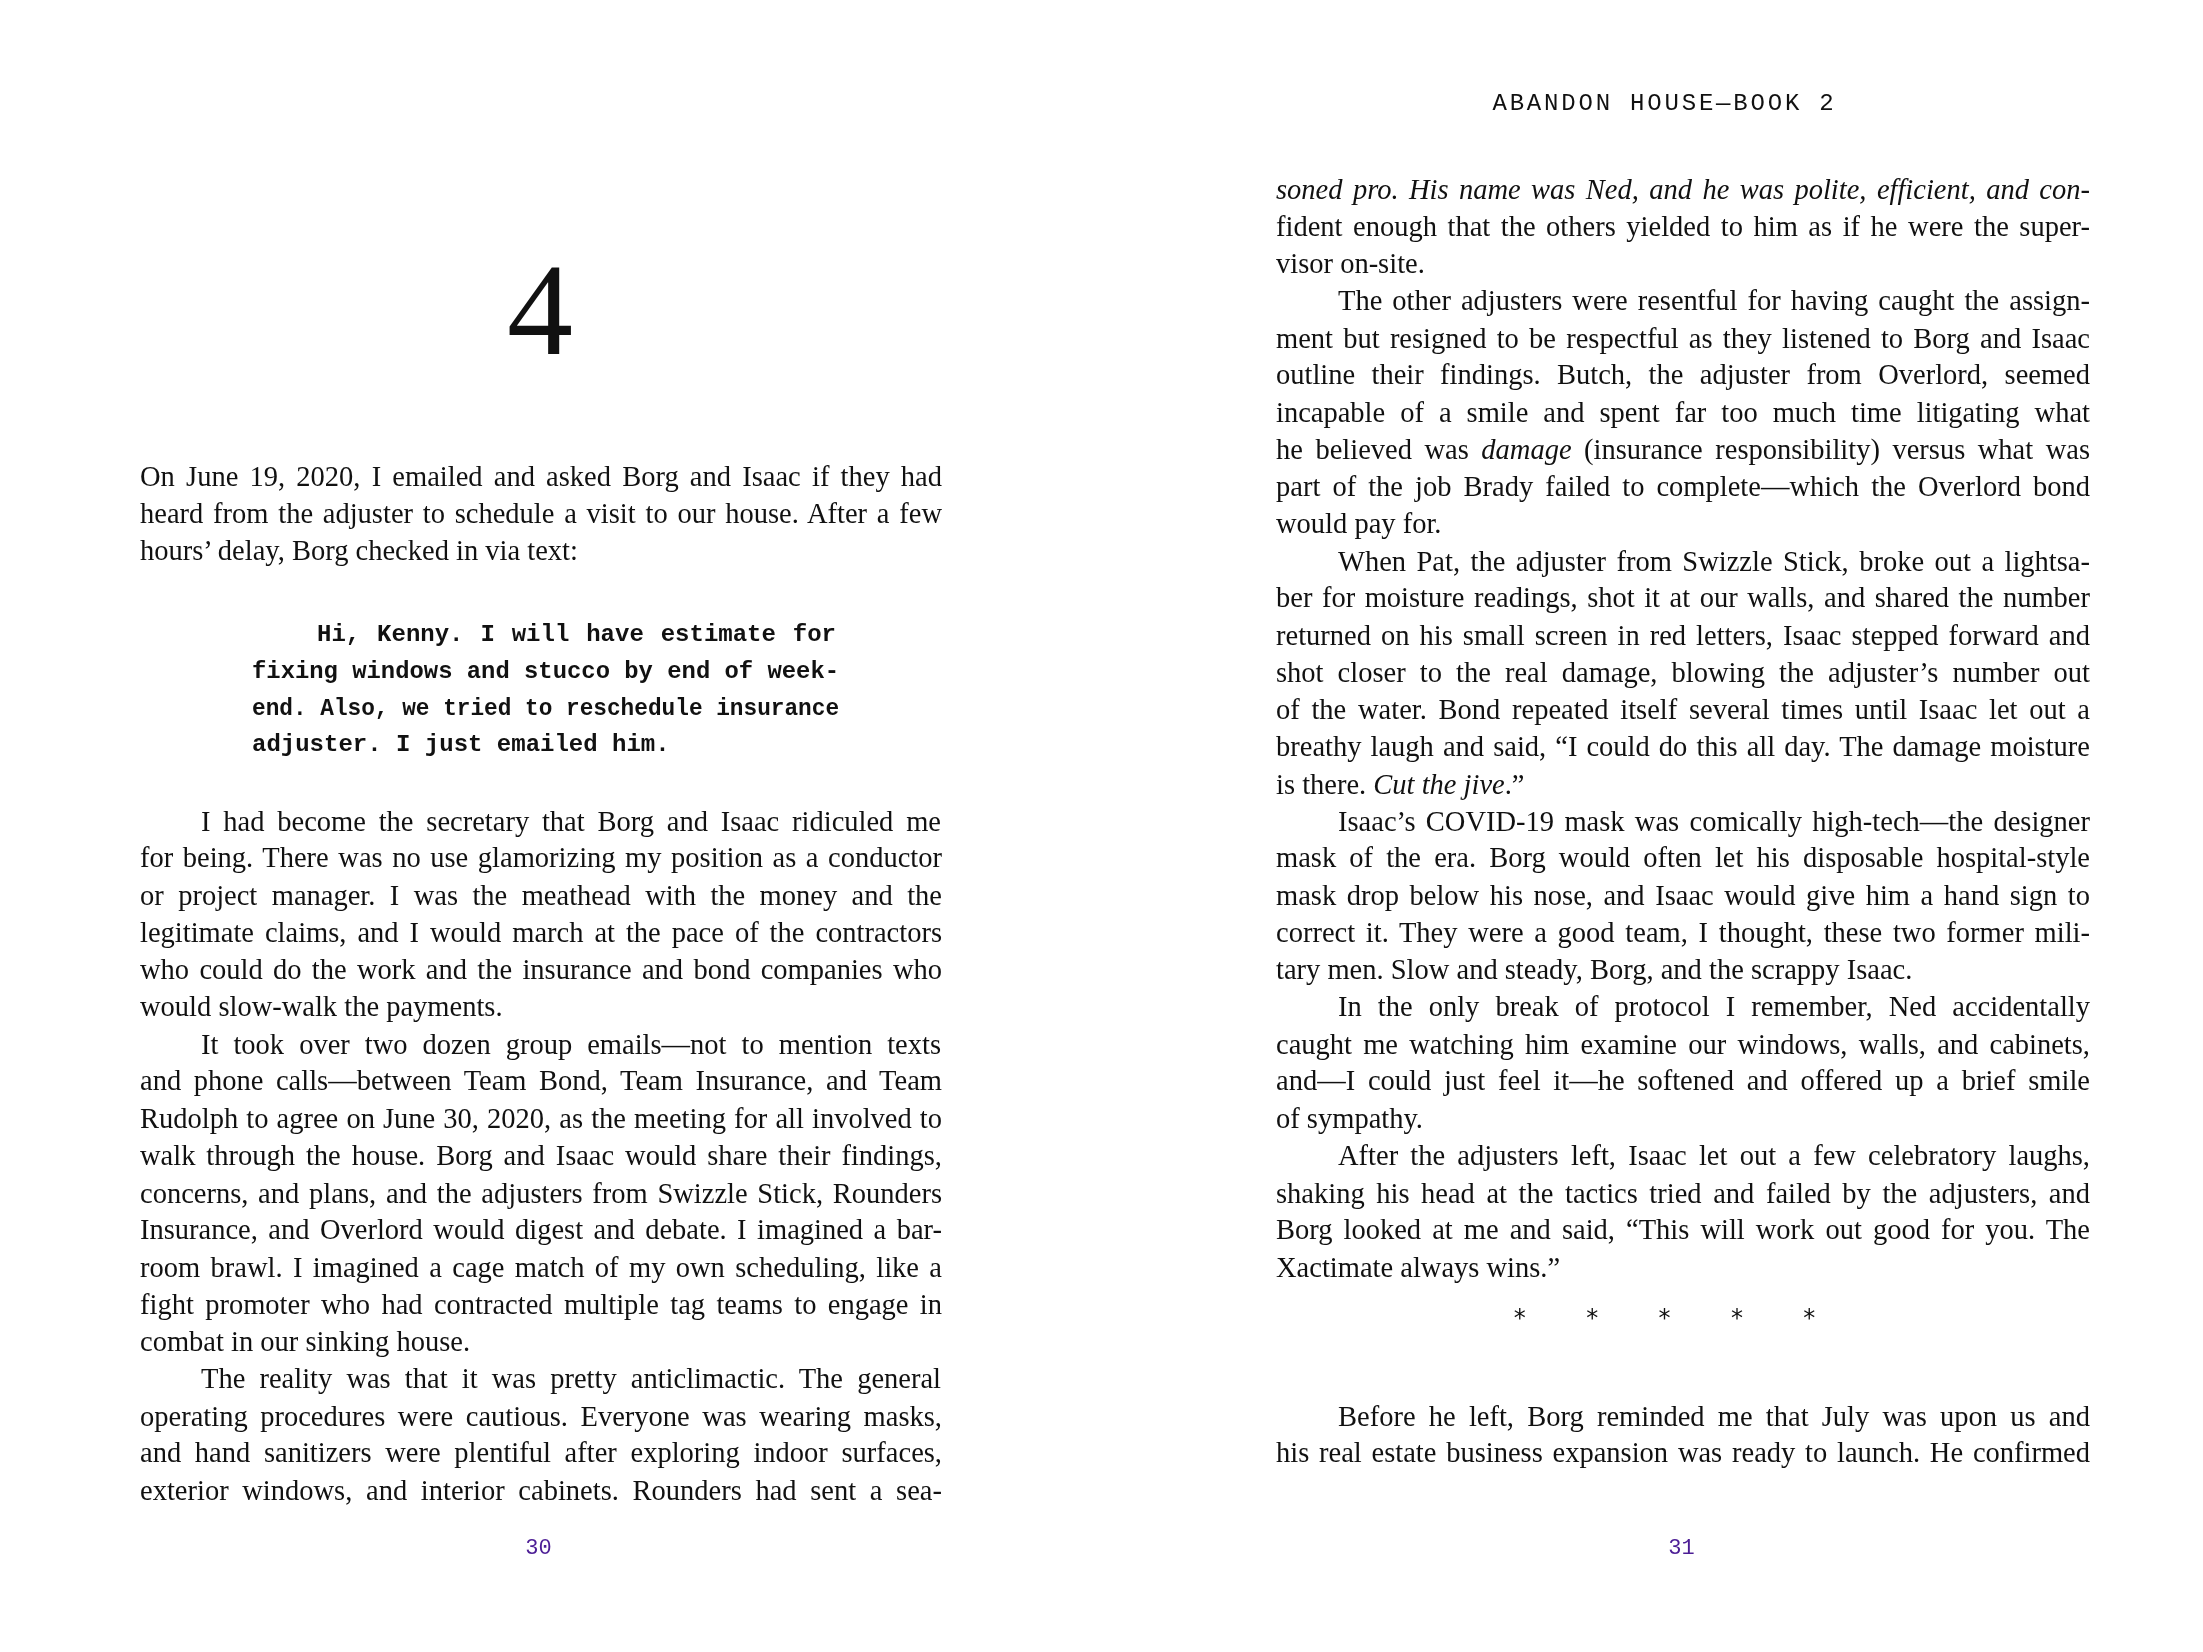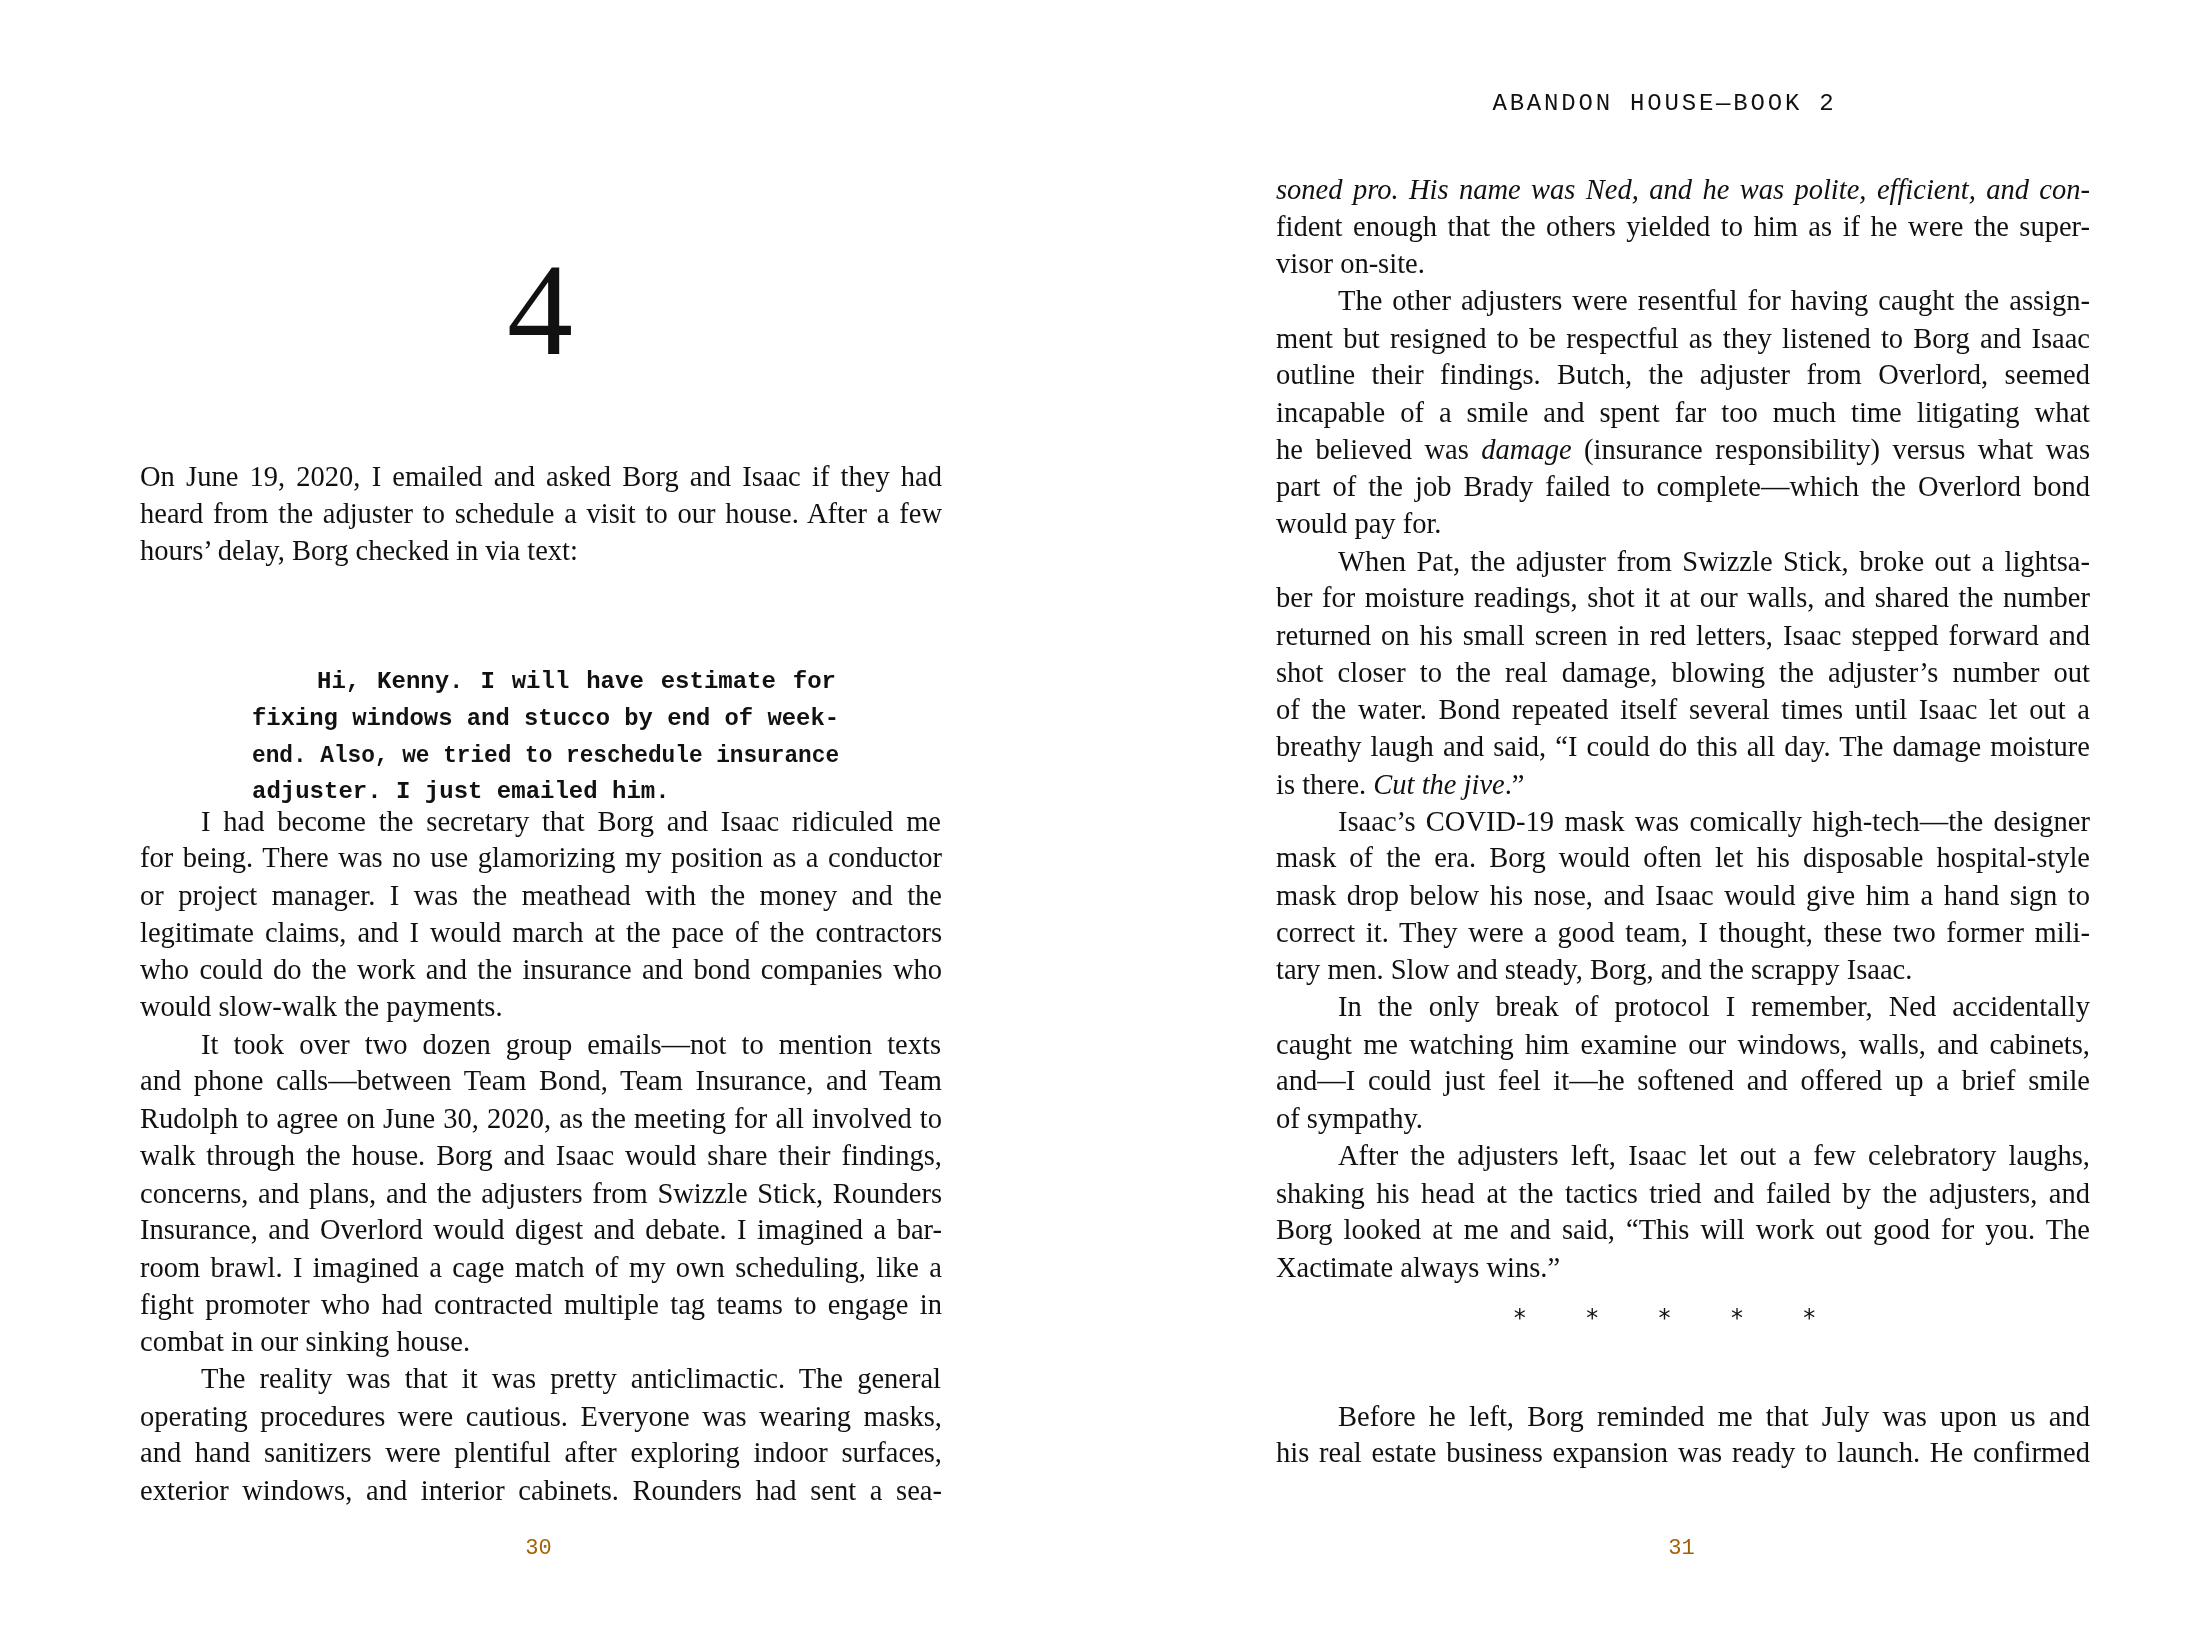--- a/index.html
+++ b/index.html
@@ -92,21 +92,20 @@
     position: absolute;
     font-family: "Liberation Mono", "DejaVu Sans Mono", monospace;
     font-weight: bold;
     font-size: 24px;
     line-height: 37px;
     height: 37px;
     white-space: nowrap;
     color: #111;
     text-align: justify;
     text-align-last: justify;
-    margin-top: 47px;
   }
   .quote-line.first { left: 317px; width: 519px; }
   .quote-line.rest { left: 252px; width: 584px; }
   .quote-line.last { text-align-last: left; }
 
   .scene-break {
     position: absolute;
     left: 1506px;
     top: 1302px;
     width: 317px;
@@ -121,21 +120,21 @@
   .scene-break span { width: 27.5px; text-align: center; }
 
   .folio {
     position: absolute;
     top: 1535px;
     width: 73px;
     text-align: center;
     font-family: "Liberation Mono", "DejaVu Sans Mono", monospace;
     font-size: 22px;
     line-height: 27.5px;
-    color: #a16207;
+    color: #4c1d95;
   }
   .folio-left { left: 502px; }
   .folio-right { left: 1645px; }
 
   em { font-style: italic; }
 </style>
 </head>
 <body>
 
 <div class="spread">

